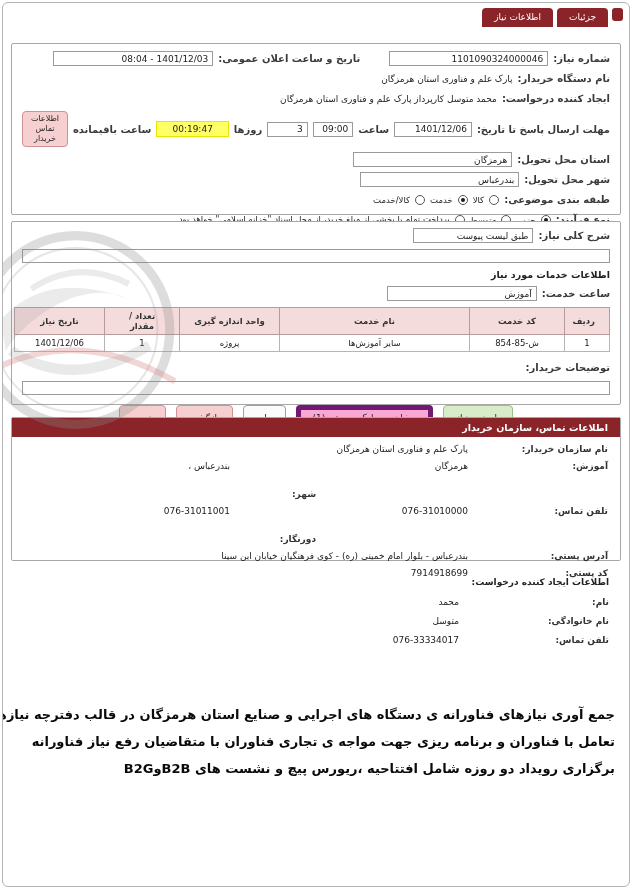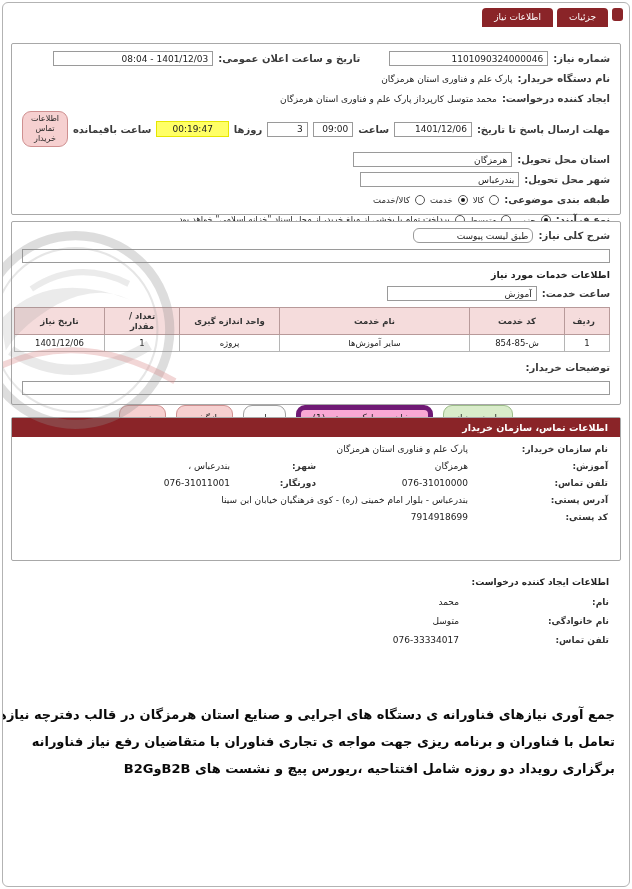--- a/index.html
+++ b/index.html
@@ -36,39 +36,39 @@
 
   .frow { display: flex; align-items: center; gap: 5px; margin-bottom: 5px; min-height: 15px; }
   .flabel { font-weight: bold; color: #3a3a3a; white-space: nowrap; font-size: 10px; }
   .fvalue { color: #222; white-space: nowrap; }
   .finput {
     border: 1px solid #9a9a9a; height: 15px; padding: 1px 4px;
     display: flex; align-items: center; background: #fff;
     white-space: nowrap; overflow: hidden; font-size: 9px;
   }
   .w175 { width: 159px; } .w160 { width: 160px; } .w150 { width: 150px; }
-  .w110 { width: 110px; } .w55 { width: 55px; } .w120 { width: 120px; border-radius: 6px; }
+  .w110 { width: 110px; } .w55 { width: 55px; } .w120 { width: 120px; }
   .gap24 { margin-right: 24px; }
   .wide-input { flex: 1; height: 14px; border: 1px solid #9a9a9a; background: #fff; }
 
   
   .radio {
     width: 10px; height: 10px; border: 1px solid #555; border-radius: 50%;
     display: inline-block; background: #fff; position: relative; flex: 0 0 auto; cursor: default;
   }
   .radio.sel::after { content: ""; position: absolute; inset: 2px; background: #1a1a1a; border-radius: 50%; }
   .opt { white-space: nowrap; font-size: 8.5px; }
   .opt.long { white-space: normal; line-height: 1.2; }
 
   .time-left { background: #ffff66; padding: 2px 15px; font-size: 9px; border: 1px solid #e6e600; }
 
   
   .btn {
     font-family: inherit; font-size: 9px; padding: 3px 12px;
-    border-radius: 9px; cursor: default; color: #222;
+    border-radius: 4px; cursor: default; color: #222;
   }
   .btn.green { background: #d9ecca; border: 1px solid #9dbd8a; }
   .btn.lightgreen { background: #f9a8d4; border: 5px solid #701a75; }
   .btn.white { background: #fbfbfb; border: 1px solid #a0a0a0; }
   .btn.pink { background: #f6d0d0; border: 1px solid #cf9090; }
   .btn.contact {
     width: 64px; font-size: 8px; line-height: 1.25; padding: 2px 3px;
     white-space: normal; text-align: center;
   }
   .btnrow { display: flex; justify-content: center; gap: 10px; margin-top: 10px; }
@@ -85,21 +85,21 @@
   .contact-header {
     background: #8a2428; color: #fff; font-weight: bold; font-size: 9.5px;
     padding: 4px 12px; letter-spacing: .3px;
   }
   .crow { display: flex; margin: 7px 12px 0; font-size: 9px; align-items: flex-start; }
   .clabel { font-weight: bold; color: #333; flex: 0 0 auto; }
   .crow.single .clabel { width: 140px; }
   .cvalue { color: #222; }
   .ccol { width: 50%; display: flex; gap: 6px; }
   .ccol.first .clabel { width: 134px; }
-  .ccol.second .clabel { width: 80px; }
+  .ccol.second .clabel { width: 80px; margin-top: 28px; }
 
   
   .creator { position: absolute; top: 574px; right: 20px; left: 20px; font-size: 9px; }
   .creator .title { font-weight: bold; margin-bottom: 10px; }
   .creator .crow { margin: 0 0 9px; }
   .creator .clabel { width: 150px; }
 
   
   .bottom { position: absolute; top: 698px; right: 14px; left: 14px; text-align: right; }
   .bottom .line { font-size: 13px; font-weight: bold; color: #0a0a0a; line-height: 27px; white-space: nowrap; }

